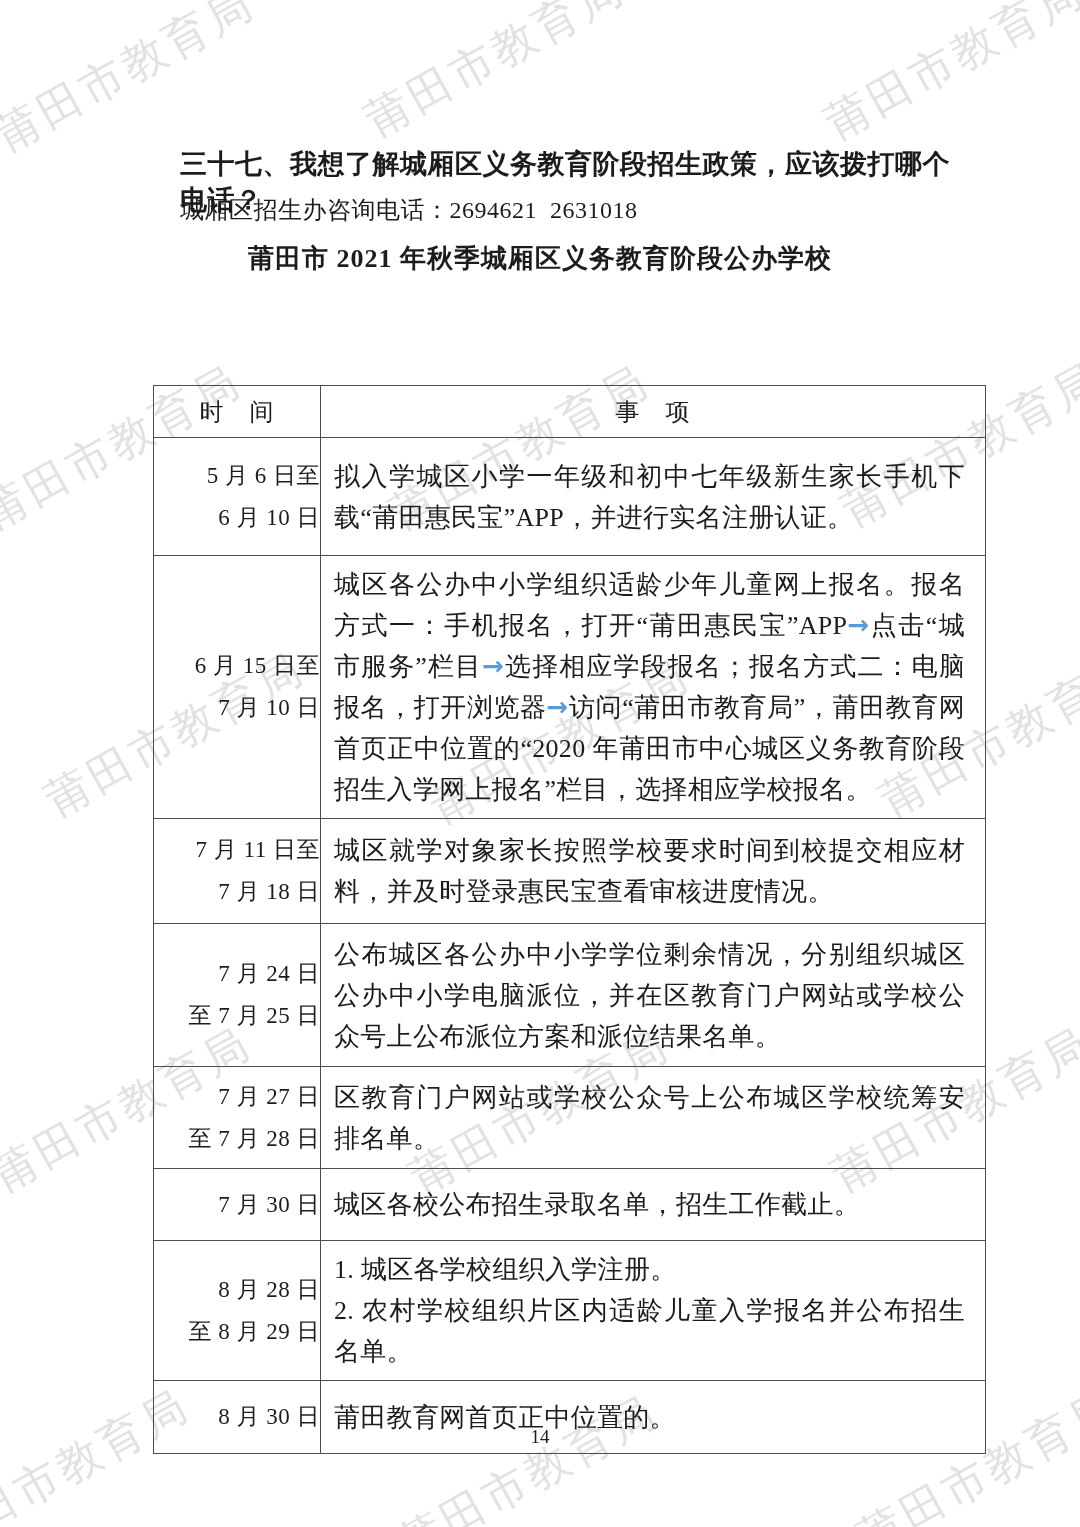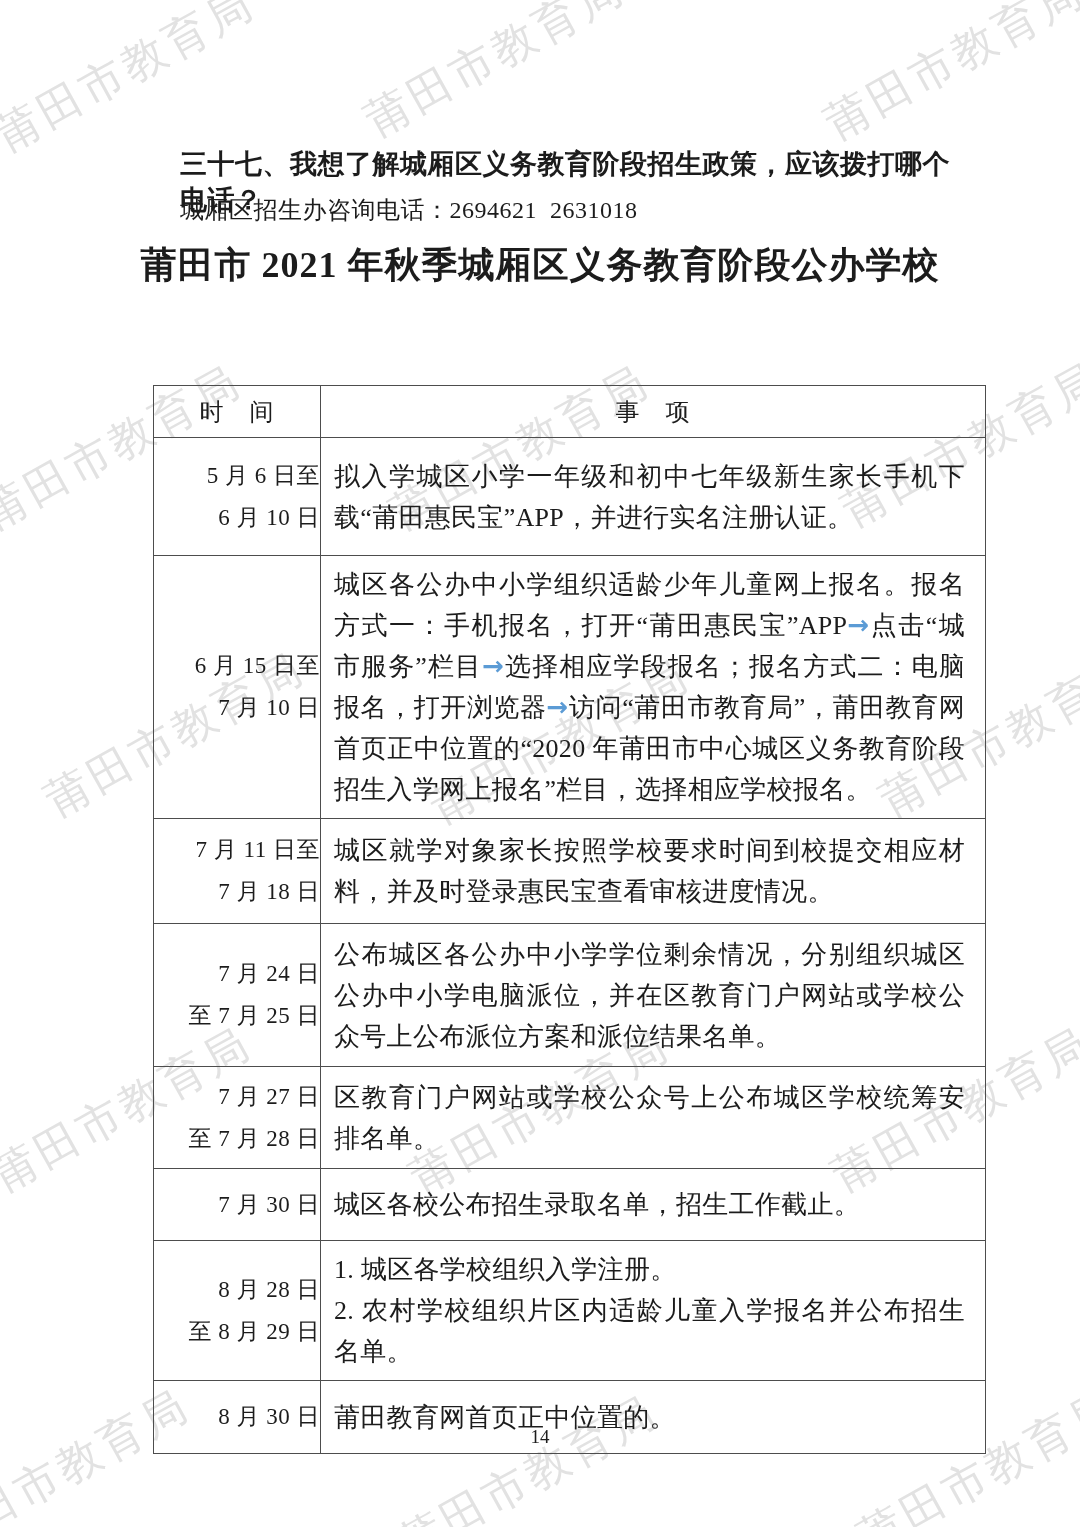--- a/index.html
+++ b/index.html
@@ -22,21 +22,21 @@
   .question {
     position:absolute; left:180px; top:146px; width:790px;
     font-size:27px; font-weight:bold; letter-spacing:0.5px;
   }
   .phone {
     position:absolute; left:180px; top:194px; width:700px;
     font-size:24px; white-space:pre-wrap; letter-spacing:0.5px;
   }
   .title1 {
     position:absolute; left:0; top:241px; width:1080px;
-    text-align:center; font-size:36px; font-weight:bold; letter-spacing:1px;
+    text-align:center; font-size:26px; font-weight:bold; letter-spacing:1px;
   }
   .title2 {
     position:absolute; left:0; top:297px; width:1080px;
     text-align:center; font-size:30px; font-weight:bold; letter-spacing:1px;
   }
 
   table.schedule {
     position:absolute; left:153px; top:385px; width:832px;
     border-collapse:collapse; table-layout:fixed;
     background:transparent;

